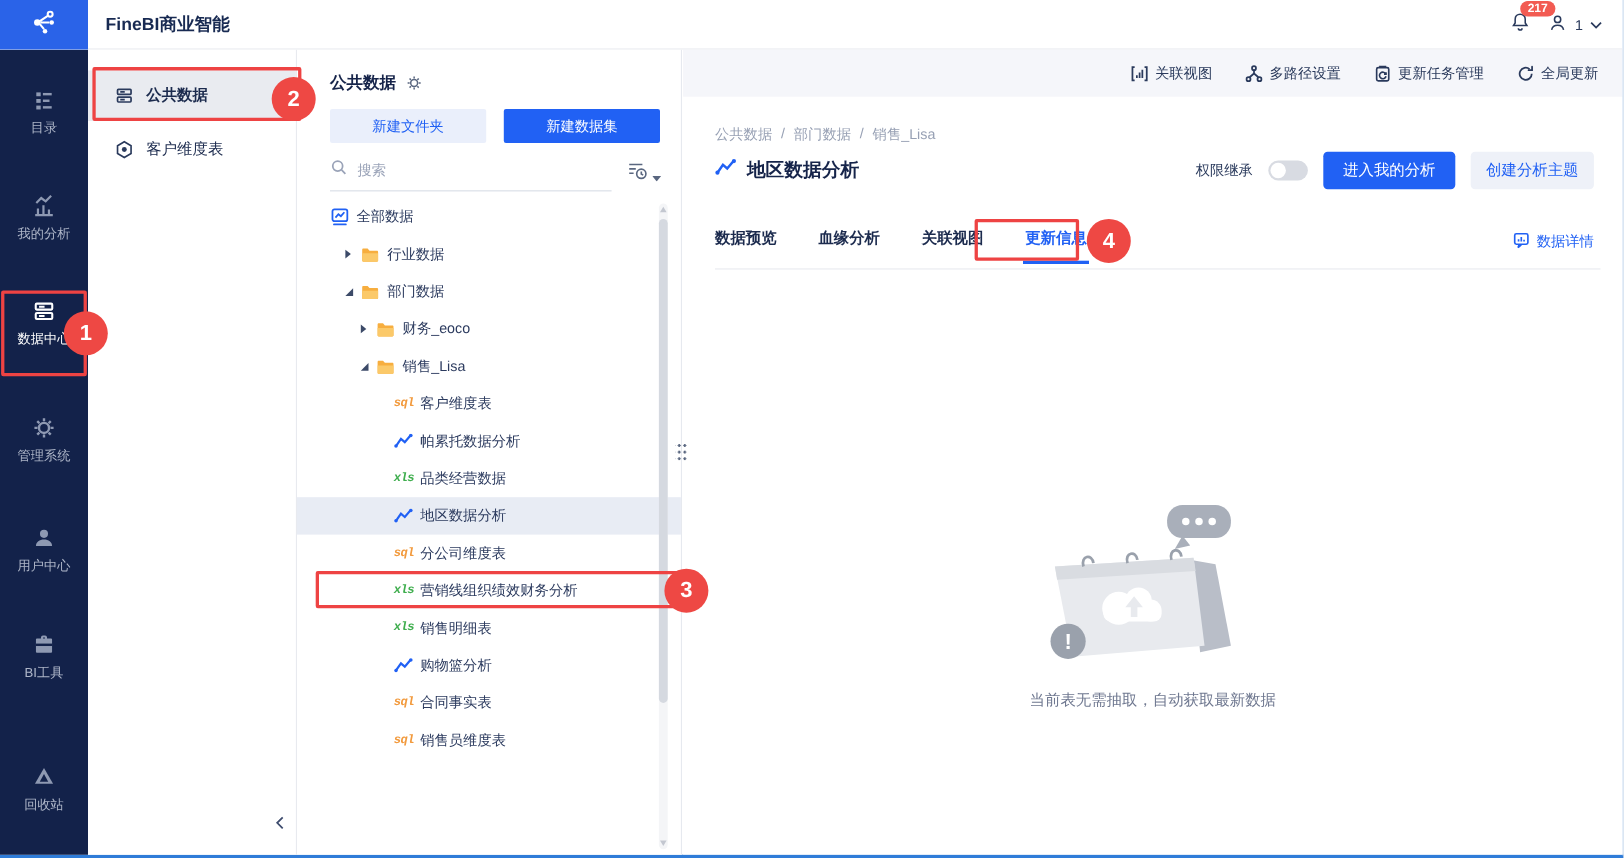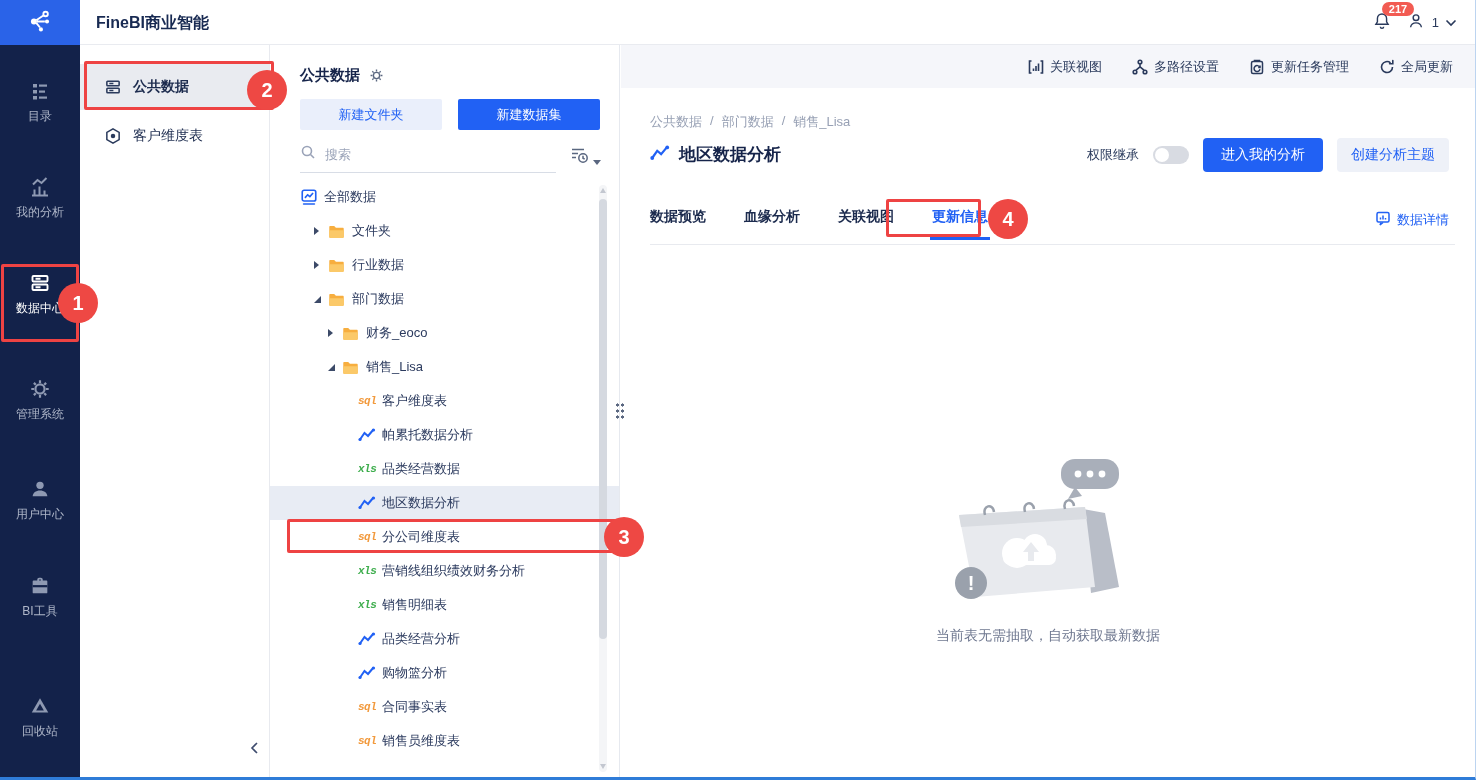--- a/index.html
+++ b/index.html
@@ -287,32 +287,20 @@
         <div class="tree-row" style="padding-left: 44px;">
           <span class="arrow">
             <span class="tri-right"></span>
           </span>
           <span class="t-ico">
             <svg width="17" height="15" viewBox="0 0 20 17">
               <path d="M1.5 3.2c0-.7.5-1.2 1.2-1.2h4.6l2 2.2h8c.7 0 1.2.5 1.2 1.2v9.4c0 .7-.5 1.2-1.2 1.2H2.7c-.7 0-1.2-.5-1.2-1.2z" fill="#f7ae3f"></path>
               <path d="M1.5 7h17v7.8c0 .7-.5 1.2-1.2 1.2H2.7c-.7 0-1.2-.5-1.2-1.2z" fill="#fbc969"></path>
             </svg>
           </span>
-          <span>文件夹</span>
-        </div>
-        <div class="tree-row" style="padding-left: 44px;">
-          <span class="arrow">
-            <span class="tri-right"></span>
-          </span>
-          <span class="t-ico">
-            <svg width="17" height="15" viewBox="0 0 20 17">
-              <path d="M1.5 3.2c0-.7.5-1.2 1.2-1.2h4.6l2 2.2h8c.7 0 1.2.5 1.2 1.2v9.4c0 .7-.5 1.2-1.2 1.2H2.7c-.7 0-1.2-.5-1.2-1.2z" fill="#f7ae3f"></path>
-              <path d="M1.5 7h17v7.8c0 .7-.5 1.2-1.2 1.2H2.7c-.7 0-1.2-.5-1.2-1.2z" fill="#fbc969"></path>
-            </svg>
-          </span>
           <span>行业数据</span>
         </div>
         <div class="tree-row" style="padding-left: 44px;">
           <span class="arrow">
             <span class="tri-exp"></span>
           </span>
           <span class="t-ico">
             <svg width="17" height="15" viewBox="0 0 20 17">
               <path d="M1.5 3.2c0-.7.5-1.2 1.2-1.2h4.6l2 2.2h8c.7 0 1.2.5 1.2 1.2v9.4c0 .7-.5 1.2-1.2 1.2H2.7c-.7 0-1.2-.5-1.2-1.2z" fill="#f7ae3f"></path>
               <path d="M1.5 7h17v7.8c0 .7-.5 1.2-1.2 1.2H2.7c-.7 0-1.2-.5-1.2-1.2z" fill="#fbc969"></path>
@@ -386,30 +374,20 @@
           <span class="t-ico">
             <span class="ftype xls">xls</span>
           </span>
           <span>营销线组织绩效财务分析</span>
         </div>
         <div class="tree-row" style="padding-left: 88px;">
           <span class="t-ico">
             <span class="ftype xls">xls</span>
           </span>
           <span>销售明细表</span>
-        </div>
-        <div class="tree-row" style="padding-left: 88px;">
-          <span class="t-ico">
-            <svg width="18" height="14" viewBox="0 0 18 14" fill="none">
-              <path d="M2 11.5 6.5 5l3.5 3 5.5-6.5" stroke="#2161f4" stroke-width="2"></path>
-              <circle cx="2" cy="11.5" r="1.6" fill="#2161f4"></circle>
-              <circle cx="15.5" cy="2" r="1.6" fill="#2161f4"></circle>
-            </svg>
-          </span>
-          <span>品类经营分析</span>
         </div>
         <div class="tree-row" style="padding-left: 88px;">
           <span class="t-ico">
             <svg width="18" height="14" viewBox="0 0 18 14" fill="none">
               <path d="M2 11.5 6.5 5l3.5 3 5.5-6.5" stroke="#2161f4" stroke-width="2"></path>
               <circle cx="2" cy="11.5" r="1.6" fill="#2161f4"></circle>
               <circle cx="15.5" cy="2" r="1.6" fill="#2161f4"></circle>
             </svg>
           </span>
           <span>购物篮分析</span>

